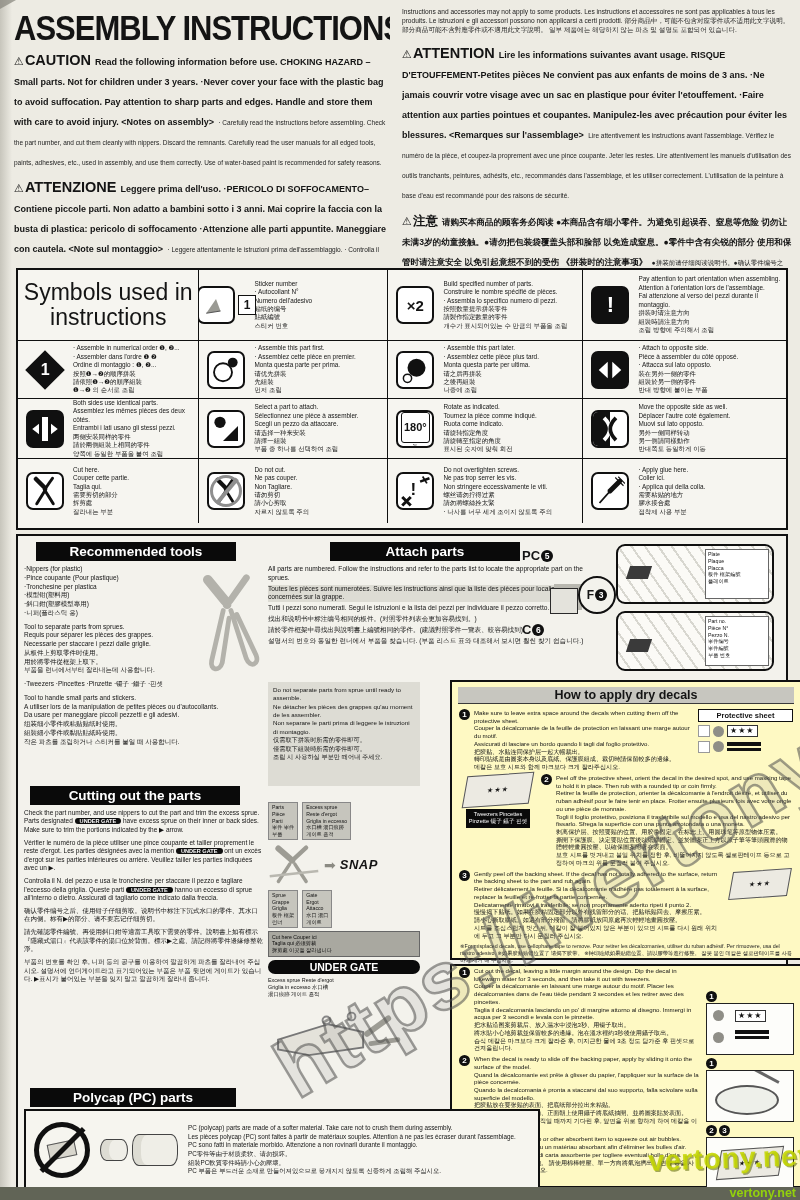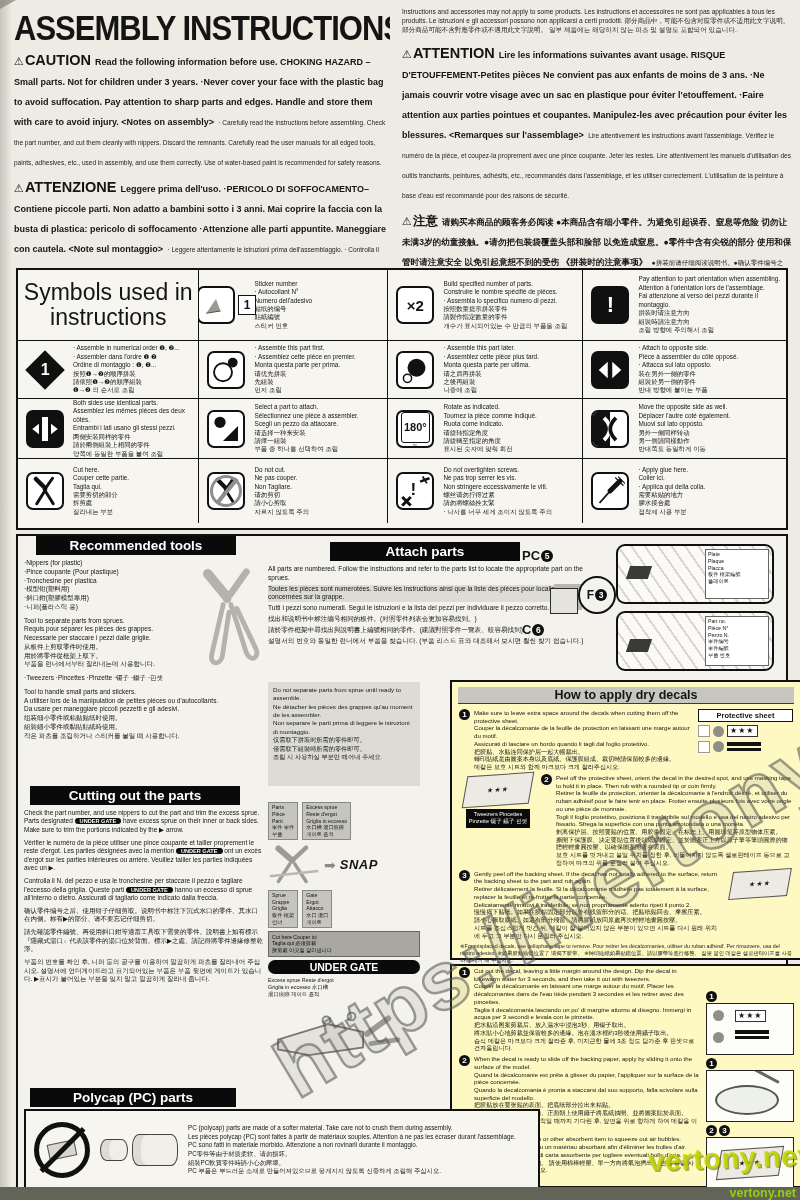--- a/index.html
+++ b/index.html
@@ -52,21 +52,21 @@
     padding:8px 2px;font-style:normal;line-height:1.2;}
   .ban{position:absolute;inset:1px;border:3px solid #8e8e8e;border-radius:50%;}
   .ban::after{content:"";position:absolute;left:46%;top:-3px;bottom:-3px;width:3.5px;
     background:#8e8e8e;transform:rotate(40deg);}
   .ex{position:absolute;left:12px;top:6px;font-size:17px;font-weight:bold;font-style:normal;}
   
   .main{position:absolute;left:16px;top:534px;width:768px;height:656px;border:2.5px solid #101010;
     background:#f3f2ec;}
   .bh{background:#0a0a0a;color:#fff;font-weight:bold;font-size:13.5px;text-align:center;
     padding:2px 0;width:206px;}
-  .tools{position:absolute;left:6px;top:0;width:240px;height:256px;}
+  .tools{position:absolute;left:6px;top:6px;width:240px;height:256px;}
   .tools .bh{margin:0 0 4px 12px;width:200px;}
   .ml{font-size:6.5px;line-height:1.35;white-space:pre-line;margin:0 0 5px;}
   .nip-art{position:absolute;right:-4px;top:30px;opacity:.85;}
   .finding{position:absolute;left:250px;top:6px;width:506px;height:136px;}
   .finding .bh{margin:0 0 4px 62px;width:190px;}
   .fp{font-size:6.6px;line-height:1.3;margin:0 0 2.5px;width:336px;}
   .fp.gray{background:#dddcd4;}
   .fp.wide{width:100%;}
   .find-diag{position:absolute;right:0;top:2px;width:158px;}
   .rbox{border:2px solid #101010;border-radius:9px;height:56px;margin-bottom:7px;

